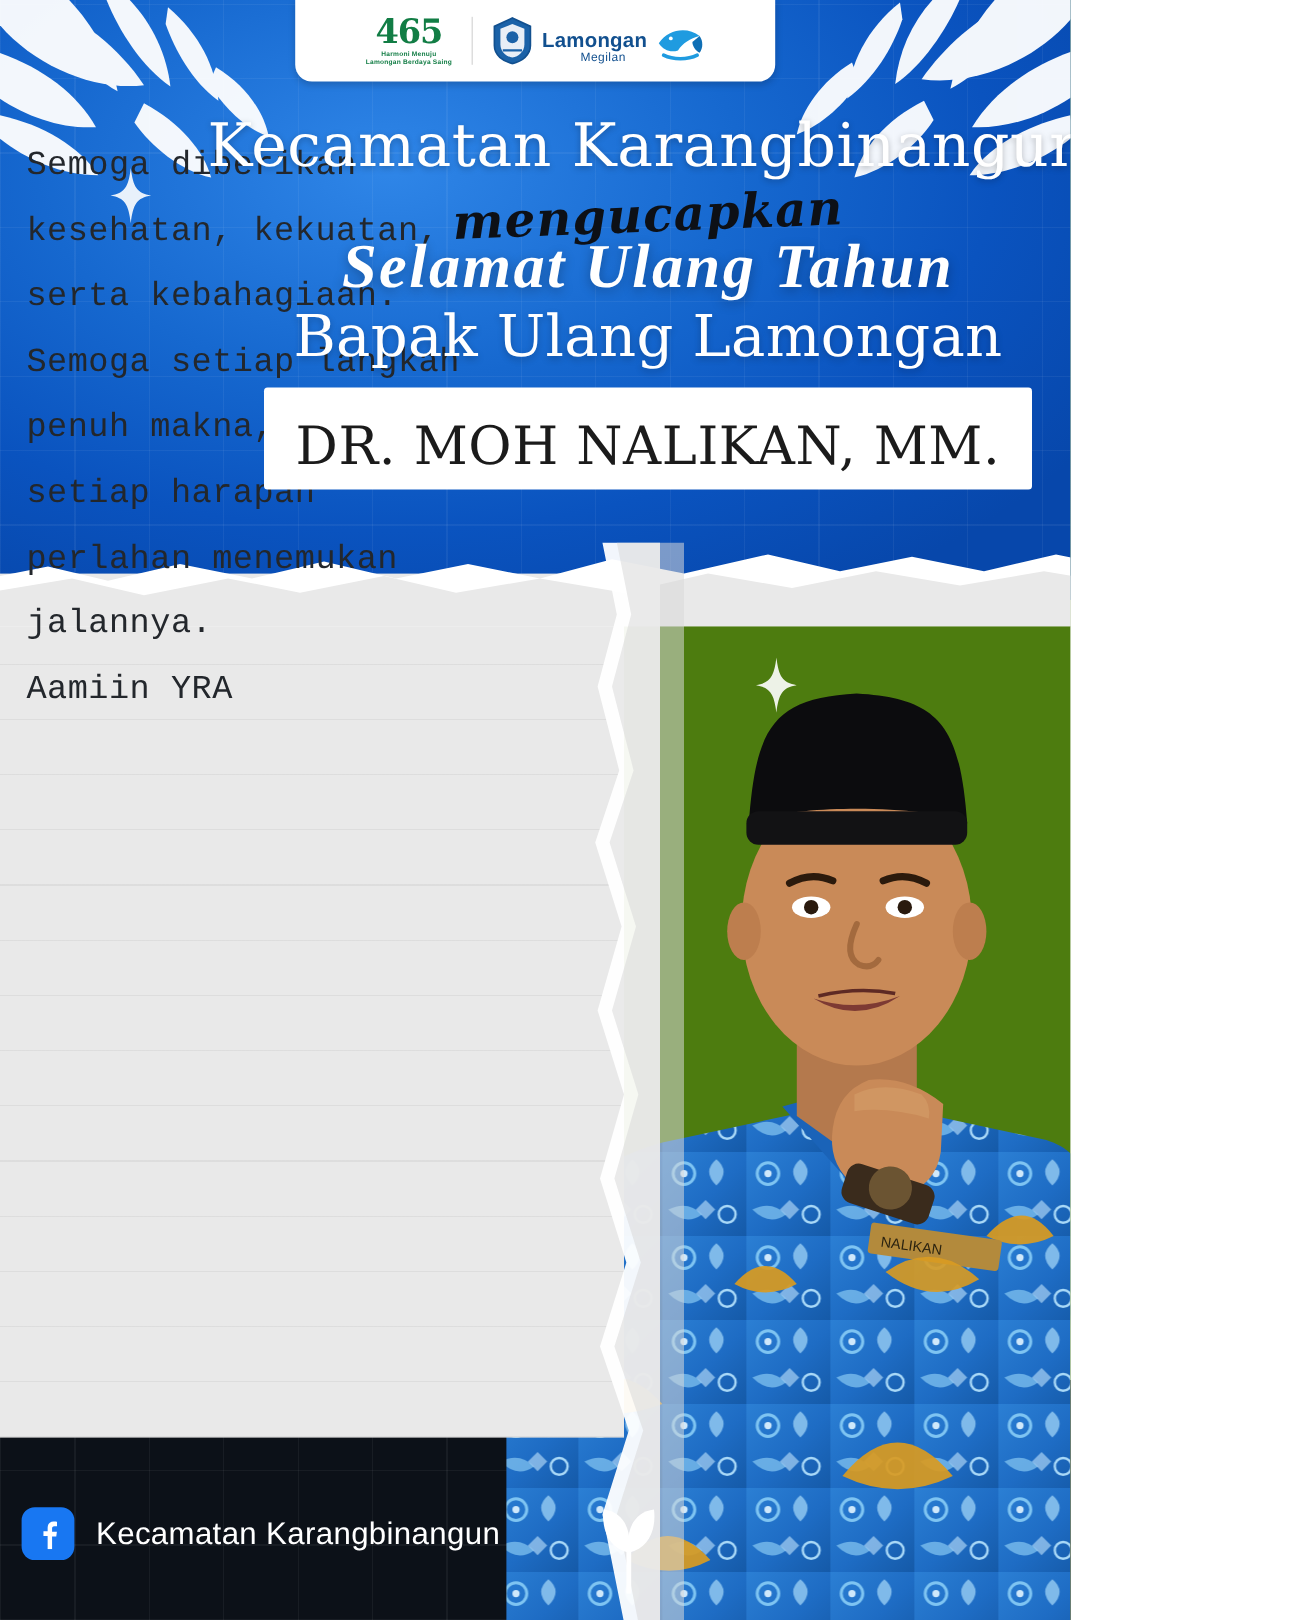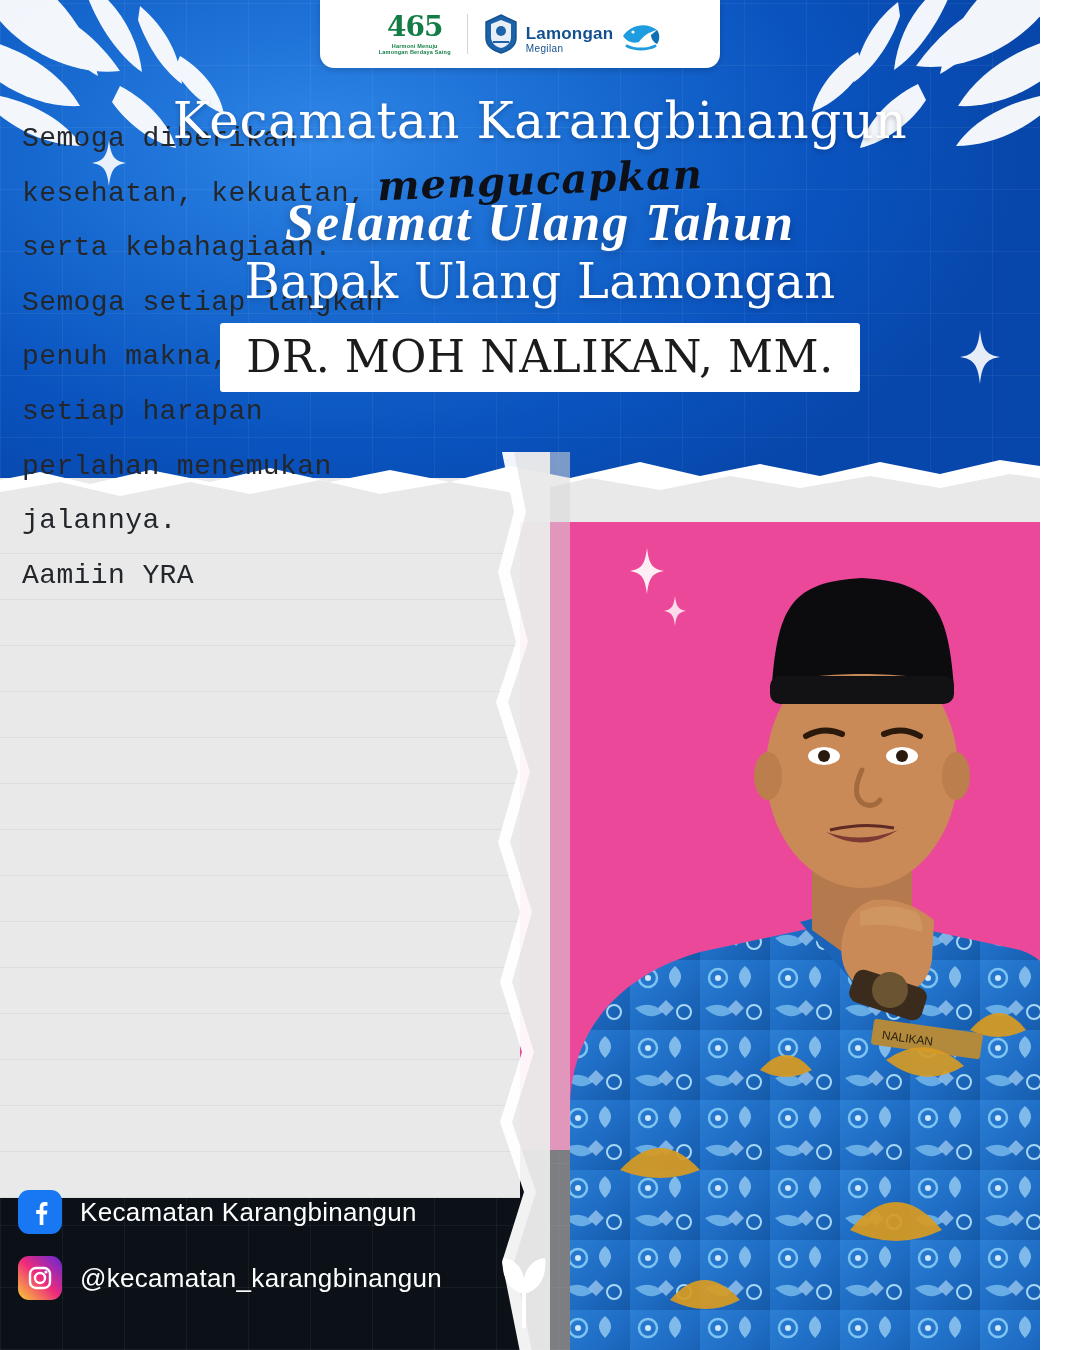--- a/index.html
+++ b/index.html
@@ -3,22 +3,22 @@
 <meta charset="utf-8">
 <style>
   * { box-sizing: border-box; margin: 0; padding: 0; }
   html, body {
     width: 1080px; height: 1350px;
     font-family: "Liberation Sans", sans-serif;
     overflow: hidden;
   }
   .poster {
     position: relative;
-    width: 1040px; height: 1350px;
-    background: #ec4899;
+    width: 892px; height: 1350px;
+    background: #4d7c0f;
     overflow: hidden;
   }
 
   
   .top-bg {
     position: absolute; left: 0; top: 0; width: 1080px; height: 500px;
     background:
       radial-gradient(ellipse 700px 420px at 30% 28%, #2f86e8 0%, #1668cf 42%, #0a53bf 72%, #0747ab 100%);
   }
   .top-bg::after{
@@ -53,21 +53,21 @@
     font-size: 28px; font-weight: bold; color: #127d45; letter-spacing: -1px;
     position: relative;
   }
   .hut-cap1 { font-size: 5.5px; color: #127d45; font-weight: bold; margin-top: 3px; letter-spacing: .2px;}
   .hut-cap2 { font-size: 5.5px; color: #127d45; font-weight: bold; letter-spacing: .2px;}
   .logo-divider { width: 1px; height: 40px; background: #d5d5d5; }
   .logo-lmg { display: flex; align-items: flex-end; gap: 8px; }
   .lmg-crest { width: 34px; height: 40px; }
   .lmg-words { display: flex; flex-direction: column; line-height: 1; }
   .lmg-main { font-size: 17px; font-weight: bold; color: #12508f; letter-spacing: .2px; }
-  .lmg-sub { font-size: 10px; color: #12508f; letter-spacing: .4px; margin-top: 2px; }
+  .lmg-sub { font-size: 10px; color: #12508f; letter-spacing: .4px; margin-top: 2px; margin-left: 32px; }
   .lmg-fish { width: 40px; height: 36px; }
 
   
   .headline-wrap { position: absolute; left: 0; top: 92px; width: 1080px; text-align: center; z-index: 5; }
   .h-kecamatan {
     font-family: "DejaVu Serif", serif;
     font-size: 50px; font-weight: 400; color: #ffffff; letter-spacing: .5px;
     text-shadow: 0 2px 5px rgba(0,0,0,.25);
   }
   .h-mengucapkan {
@@ -84,21 +84,21 @@
     text-shadow: 0 3px 10px rgba(0,0,0,.28);
   }
   .h-bapak {
     font-family: "DejaVu Serif", serif;
     font-size: 48px; color: #ffffff; margin-top: 4px; letter-spacing: .3px;
     text-shadow: 0 2px 6px rgba(0,0,0,.22);
   }
   .name-plate {
     display: inline-block;
     background: #ffffff;
-    padding: 8px 26px 10px;
+    padding: 24px 26px 10px;
     margin-top: 14px;
     border-radius: 3px;
   }
   .name-plate span {
     font-family: "DejaVu Serif", serif;
     font-size: 44px; color: #1b1b1b; letter-spacing: .5px;
   }
 
   
   .torn-top {
@@ -335,30 +335,20 @@
 
   <div class="socials">
     <div class="social-row">
       <div class="sq fb">
         <svg width="26" height="26" viewBox="0 0 26 26">
           <path d="M16.4 26V15.5h3.5l.5-4.1h-4V8.8c0-1.2.3-2 2-2h2.1V3.2C20.2 3.1 19 3 17.6 3c-2.9 0-4.9 1.8-4.9 5.1v2.9H9.2v4.1h3.5V26z" fill="#ffffff"></path>
         </svg>
       </div>
       <div class="social-label">Kecamatan Karangbinangun</div>
     </div>
-    <div class="social-row">
-      <div class="sq ig">
-        <svg width="26" height="26" viewBox="0 0 26 26">
-          <rect x="3" y="3" width="20" height="20" rx="6" fill="none" stroke="#ffffff" stroke-width="2.4"></rect>
-          <circle cx="13" cy="13" r="5" fill="none" stroke="#ffffff" stroke-width="2.4"></circle>
-          <circle cx="19" cy="7" r="1.6" fill="#ffffff"></circle>
-        </svg>
-      </div>
-      <div class="social-label">@kecamatan_karangbinangun</div>
-    </div>
   </div>
 
   <svg class="leaf-logo" viewBox="0 0 54 72">
     <path d="M27 72 L27 36" stroke="#ffffff" stroke-width="4" stroke-linecap="round"></path>
     <path d="M27 38 C10 34 4 18 6 2 C22 4 30 18 27 38 Z" fill="#ffffff"></path>
     <path d="M27 38 C44 34 50 18 48 2 C32 4 24 18 27 38 Z" fill="#ffffff"></path>
   </svg>
 
 </div>
 

